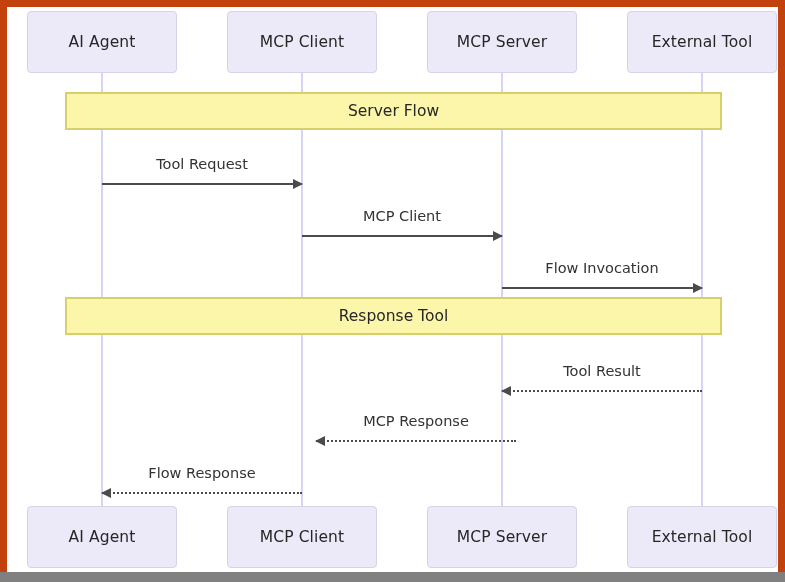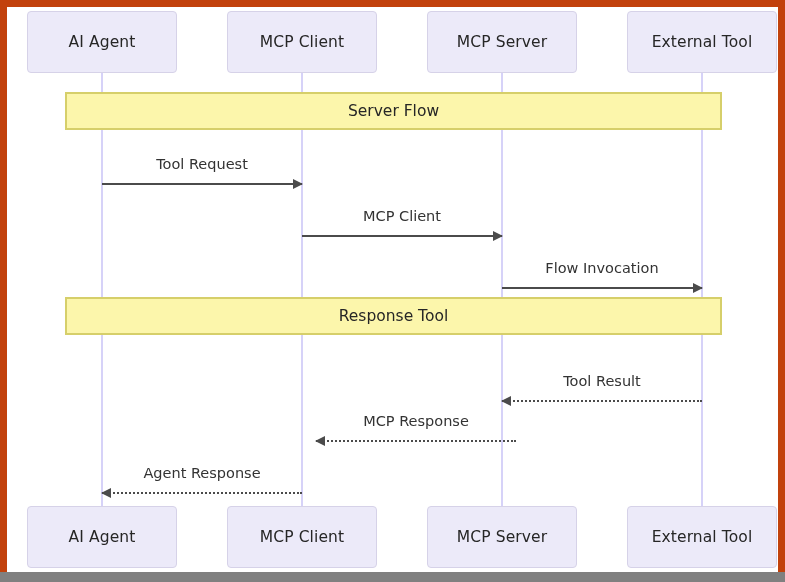--- a/index.html
+++ b/index.html
@@ -167,32 +167,32 @@
         <div class="message" style="left: 295px; top: 190px; width: 200px;">
           <div class="message-label">MCP Client</div>
           <div class="message-line solid"></div>
           <div class="arrow-head right"></div>
         </div>
         <div class="message" style="left: 495px; top: 242px; width: 200px;">
           <div class="message-label">Flow Invocation</div>
           <div class="message-line solid"></div>
           <div class="arrow-head right"></div>
         </div>
-        <div class="message" style="left: 495px; top: 355px; width: 200px;">
+        <div class="message" style="left: 495px; top: 345px; width: 200px;">
           <div class="message-label">Tool Result</div>
           <div class="message-line dotted"></div>
           <div class="arrow-head left"></div>
         </div>
         <div class="message" style="left: 309px; top: 395px; width: 200px;">
           <div class="message-label">MCP Response</div>
           <div class="message-line dotted"></div>
           <div class="arrow-head left"></div>
         </div>
         <div class="message" style="left: 95px; top: 447px; width: 200px;">
-          <div class="message-label">Agent Response</div>
+          <div class="message-label">Flow Response</div>
           <div class="message-line dotted"></div>
           <div class="arrow-head left"></div>
         </div>
       </div>
 
     <div id="actors-bottom">
         <div class="actor-box" style="left: 20px; top: 499px;">
           <span class="actor-label">AI Agent</span>
         </div>
         <div class="actor-box" style="left: 220px; top: 499px;">

